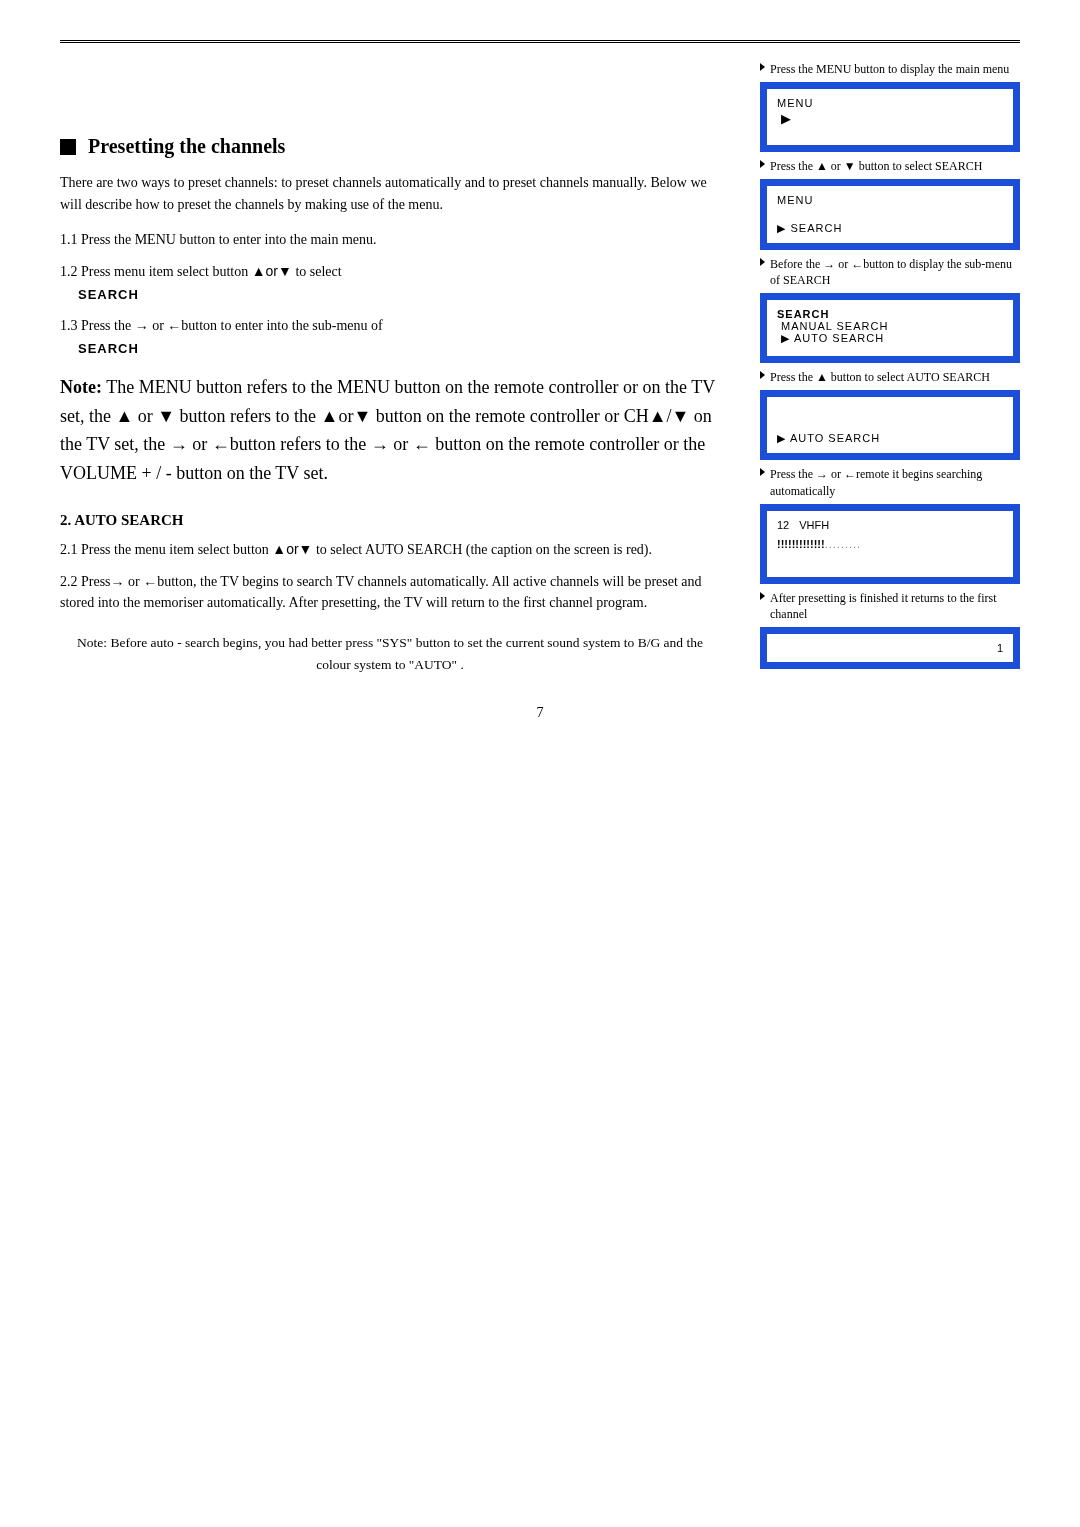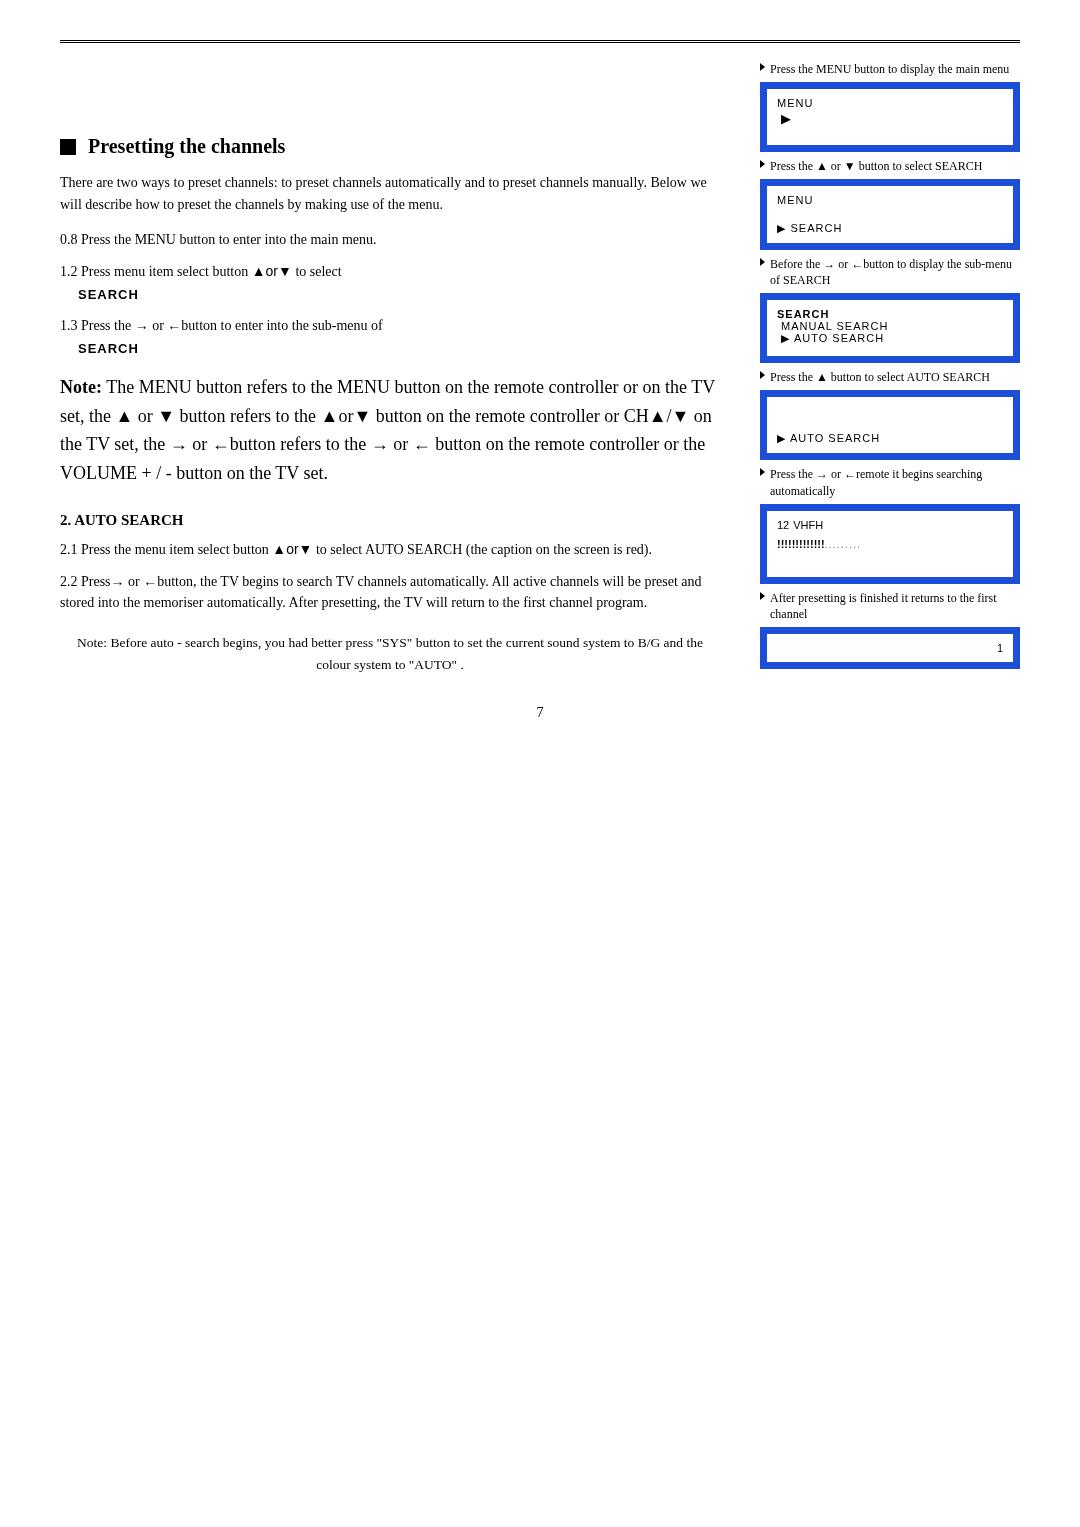--- a/index.html
+++ b/index.html
@@ -163,21 +163,21 @@
       letter-spacing: 1px;
       padding-left: 4px;
     }
     .diagram-box .auto-search-selected {
       font-size: 11px;
       letter-spacing: 1px;
     }
     .diagram-box .channel-line {
       font-size: 11px;
       display: flex;
-      gap: 4px;
+      gap: 10px;
       margin-bottom: 6px;
     }
     .progress-bar-container {
       margin-top: 6px;
     }
     .progress-filled {
       display: inline-block;
       color: #000;
       font-size: 11px;
       letter-spacing: 0;
@@ -212,21 +212,21 @@
 
       <div class="section-title">
         <span class="black-square"></span>
         <span>Presetting the channels</span>
       </div>
 
       <p class="intro-text">There are two ways to preset channels: to preset channels automatically and to preset channels manually. Below we will describe how to preset the channels by making use of the menu.</p>
 
 
       <div class="numbered-item">
-        <span>0.8 Press the MENU button to enter into the main menu.</span>
+        <span>1.1 Press the MENU button to enter into the main menu.</span>
       </div>
 
       <div class="numbered-item">
         <span>1.2 Press menu item select button</span>
         <span style="font-family:Arial,sans-serif;">▲or▼</span>
         <span>to select</span>
         <br>
         <span class="search-label">SEARCH</span>
       </div>
 

